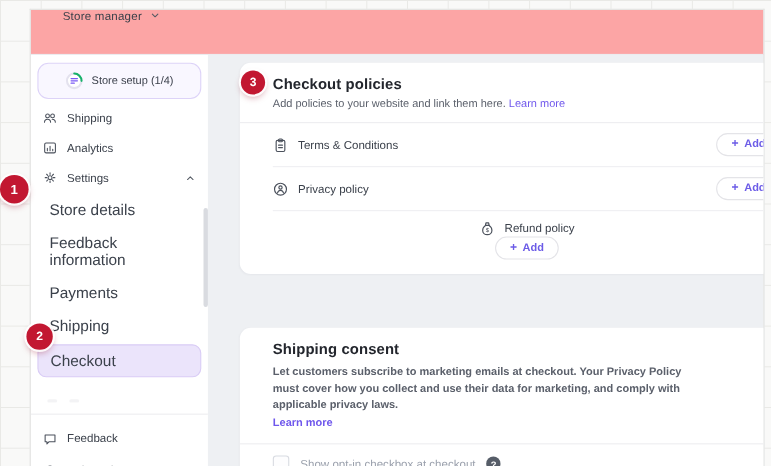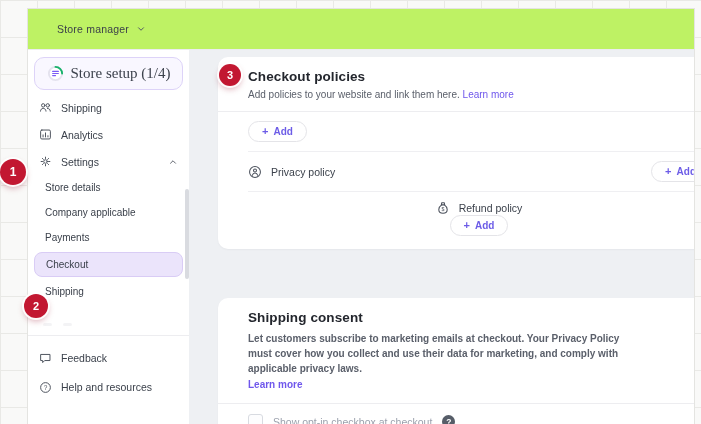--- a/index.html
+++ b/index.html
@@ -16,47 +16,47 @@
   }
 
   
   .window {
     position:absolute; left:27px; top:8px; width:668px; height:416px;
     background:#eef0f3; border:1px solid #e4e4e1; border-bottom:none;
     overflow:hidden;
   }
   .topbar {
     position:absolute; left:0; top:0; right:0; height:41px;
-    background:#bef264; border-bottom:1px solid #ececef;
-    display:flex; align-items:center; padding-left:29px; gap:7px;
+    background:#fca5a5; border-bottom:1px solid #ececef;
+    display:flex; align-items:flex-start; padding-left:29px; gap:7px;
   }
   .topbar-label { font-size:10.5px; color:#3c414a; letter-spacing:.2px; }
 
   
   .sidebar {
     position:absolute; left:0; top:41px; bottom:0; width:161px;
     background:#ffffff;
   }
   .setup-card {
     margin:7px 6px 4px; padding:7px 6px 7px;
     background:#f9f7ff; border:1px solid #ddd3f8; border-radius:10px;
   }
   .setup-row { display:flex; align-items:center; justify-content:center; gap:7px;
-    font-size:15px; color:#3c414c;font-family:Liberation Serif, serif; }
+    font-size:10px; color:#3c414c; }
   .payment-btn {
     margin-top:6px; display:flex; align-items:center; justify-content:center; gap:5px;
     background:#fff; border:1px solid #e6dffa; border-radius:13px;
     padding:4px 4px; color:#6c53e8; font-size:9.5px; font-weight:700; cursor:pointer;
   }
   .nav-item {
     display:flex; align-items:center; gap:9px;
     padding:7px 11px; font-size:10.5px; color:#3b414b; cursor:pointer;
   }
   .nav-item .chev { margin-left:auto; }
-  .sub-item { padding:7px 11px 7px 17px; font-size:10px; color:#3b414b; cursor:pointer; }
+  .sub-item { padding:7px 11px 7px 17px; font-size:14px; color:#3b414b; cursor:pointer; }
   .sub-active {
     margin:2px 6px; padding:6px 11px;
     background:#ebe4fb; border:1px solid #d9ccf5; border-radius:8px;
   }
   .fade-item { height:22px; padding:8px 0 0 15px; opacity:.5; }
   .smudge { display:inline-block; width:9px; height:3px; background:#e9e9ec; border-radius:2px; margin-right:11px; }
   .side-divider { border-top:1px solid #ededf0; margin:9px 0 0; }
   .footer-item { display:flex; align-items:flex-start; gap:9px; padding:8px 11px; font-size:10.5px; color:#3b414b; cursor:pointer; }
   .footer-block { margin-top:8px; }
   .scrollbar-thumb {
@@ -180,24 +180,24 @@
       </span>
       <span>Settings</span>
       <span class="chev">
         <svg width="10" height="10" viewBox="0 0 16 16" fill="none" stroke="#555b64" stroke-width="1.5" stroke-linecap="round" stroke-linejoin="round">
             <path d="M4 10l4-4 4 4"></path>
           </svg>
       </span>
     </div>
 
     <div class="sub-item">Store details</div>
-    <div class="sub-item">Company applicable</div>
+    <div class="sub-item">Feedback information</div>
     <div class="sub-item">Payments</div>
+    <div class="sub-item">Shipping</div>
     <div class="sub-item sub-active">Checkout</div>
-    <div class="sub-item">Shipping</div>
 
     <div class="fade-item">
       <span class="smudge"></span><span class="smudge"></span>
     </div>
 
     <div class="side-divider"></div>
 
     <div class="footer-block">
       <div class="footer-item">
         <span>
@@ -225,20 +225,30 @@
     <div class="card-head">
       <div class="card-title">Checkout policies</div>
       <div class="card-sub">
         <span>Add policies to your website and link them here.</span>
         <a class="link">Learn more</a>
       </div>
     </div>
     <div class="divider"></div>
 
     <div class="policy-row">
+      <span class="policy-label">
+        <span>
+          <svg width="14" height="14" viewBox="0 0 16 16" fill="none" stroke="#4b515c" stroke-width="1.2" stroke-linecap="round" stroke-linejoin="round">
+            <rect x="3.5" y="3" width="9" height="11.5" rx="1.5"></rect>
+              <rect x="6" y="1.6" width="4" height="2.8" rx="1"></rect>
+              <path d="M6 8h4M6 10.5h4"></path>
+          </svg>
+        </span>
+        <span>Terms &amp; Conditions</span>
+      </span>
       <button class="add-btn">
         <span class="plus">+</span>
         <span>Add</span>
       </button>
     </div>
     <div class="row-divider"></div>
 
     <div class="policy-row">
       <span class="policy-label">
         <span>

